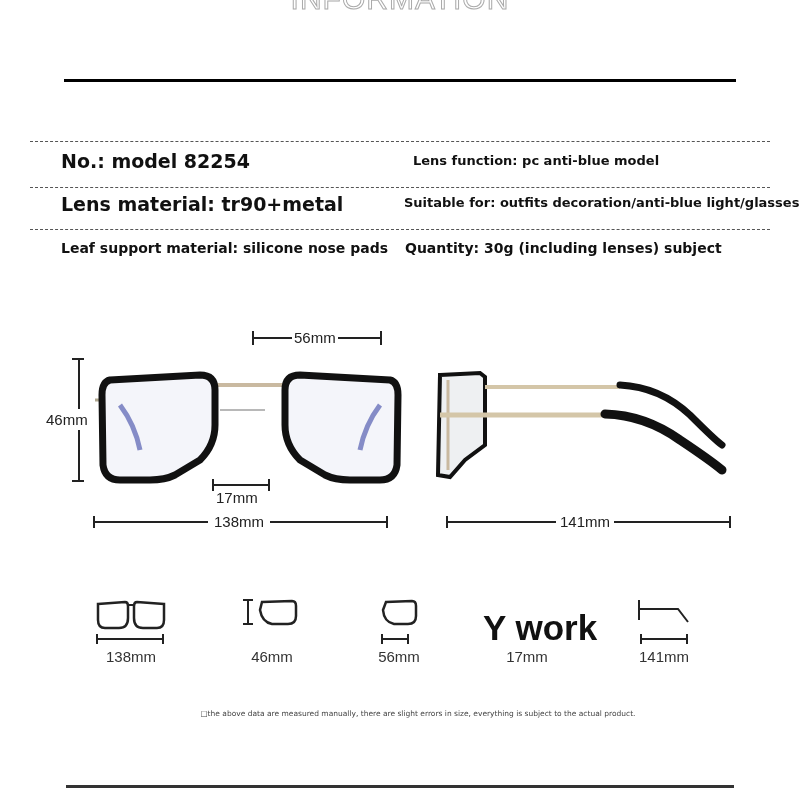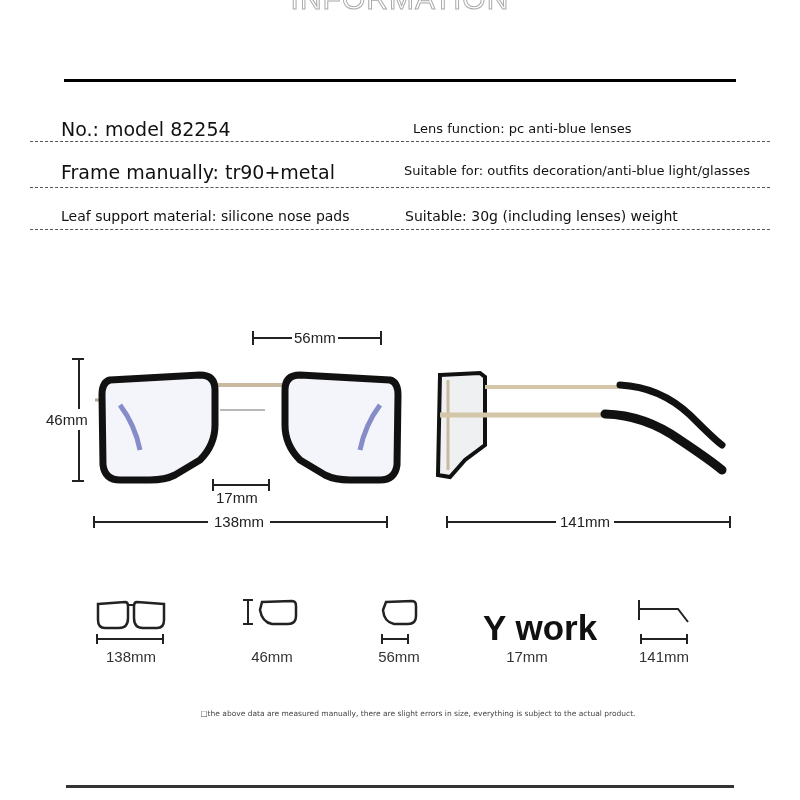--- a/index.html
+++ b/index.html
@@ -2,47 +2,47 @@
 <html><head>
 <meta charset="utf-8">
 <style>
   * { margin:0; padding:0; box-sizing:border-box; }
   body { width:800px; height:800px; background:#fff; position:relative; overflow:hidden; font-family:"DejaVu Sans", sans-serif; color:#111; }
   .abs { position:absolute; }
   .title { left:0; width:800px; top:-18px; text-align:center; font-family:"Liberation Sans", sans-serif; font-size:30px; letter-spacing:1px; color:#fff; -webkit-text-stroke:1px #aaa; }
   .rule-top { left:64px; top:79px; width:672px; height:3px; background:#000; }
   .rule-bottom { left:66px; top:785px; width:668px; height:3px; background:#333; }
   .dash { height:0; border-top:1.5px dashed #555; }
-  .spec { white-space:nowrap; font-weight:normal; }
+  .spec { white-space:nowrap; font-weight:bold;margin-top:32px; }
   .big { font-size:19px; }
   .med { font-size:13px; }
   .sm { font-size:14px; }
   .dim-label { font-family:"Liberation Sans", sans-serif; font-size:15px; color:#222; background:#fff; padding:0 2px; }
   .hline { background:#222; height:2px; }
   .vline { background:#222; width:2px; }
   .note { left:0; width:800px; top:709px; text-align:center; font-size:7.5px; color:#444;padding-left:36px; }
   .icon-label { font-family:"Liberation Sans", sans-serif; font-size:15px; color:#333; text-align:center; width:90px; }
   .ywork { font-family:"Liberation Sans", sans-serif; font-weight:bold; font-size:35px; color:#111; }
 </style>
 </head>
 <body>
 
 <div class="abs title">INFORMATION</div>
 <div class="abs rule-top"></div>
 
 <div class="abs spec big" style="left:61px;top:118px;">No.: model 82254</div>
-<div class="abs spec med" style="left:413px;top:121px;">Lens function: pc anti-blue lenses</div>
+<div class="abs spec med" style="left:413px;top:121px;">Lens function: pc anti-blue model</div>
 <div class="abs dash" style="left:30px;top:141px;width:740px;"></div>
 
-<div class="abs spec big" style="left:61px;top:161px;">Frame manually: tr90+metal</div>
+<div class="abs spec big" style="left:61px;top:161px;">Lens material: tr90+metal</div>
 <div class="abs spec med" style="left:404px;top:163px;">Suitable for: outfits decoration/anti-blue light/glasses</div>
 <div class="abs dash" style="left:30px;top:187px;width:740px;"></div>
 
 <div class="abs spec sm" style="left:61px;top:208px;">Leaf support material: silicone nose pads</div>
-<div class="abs spec sm" style="left:405px;top:208px;">Suitable: 30g (including lenses) weight</div>
+<div class="abs spec sm" style="left:405px;top:208px;">Quantity: 30g (including lenses) subject</div>
 <div class="abs dash" style="left:30px;top:229px;width:740px;"></div>
 
 <div class="abs" style="left:90px;top:355px;">
   <svg width="320" height="140" viewBox="0 0 320 140">
     <path d="M40 35 L95 30 L200 30 L255 35" stroke="#c9b9a0" stroke-width="4" fill="none"></path>
     <path d="M130 55 L175 55" stroke="#b8b8b8" stroke-width="2" fill="none"></path>
     <path d="M5 45 L15 45 M295 45 L305 45" stroke="#b0a890" stroke-width="3"></path>
     <path d="M20 25 L110 20 Q125 20 125 35 L125 70 Q125 90 110 105 L85 120 Q75 125 60 125 L30 125 Q15 125 13 110 L12 40 Q12 27 20 25 Z" stroke="#111" stroke-width="7" fill="#f4f5fa"></path>
     <path d="M300 25 L210 20 Q195 20 195 35 L195 70 Q195 90 210 105 L235 120 Q245 125 260 125 L290 125 Q305 125 307 110 L308 40 Q308 27 300 25 Z" stroke="#111" stroke-width="7" fill="#f4f5fa"></path>
     <path d="M30 50 Q45 70 50 95" stroke="#5560b0" stroke-width="5" fill="none" opacity="0.7"></path>

